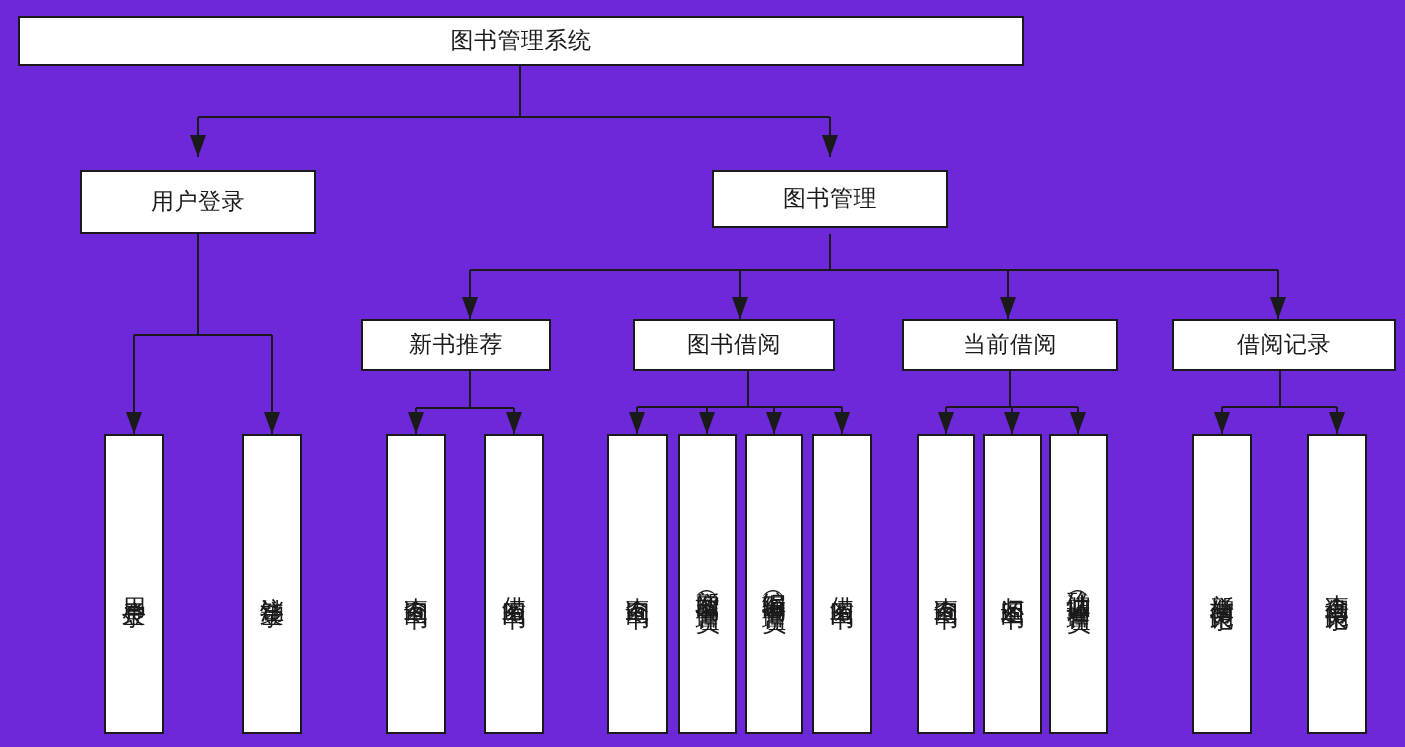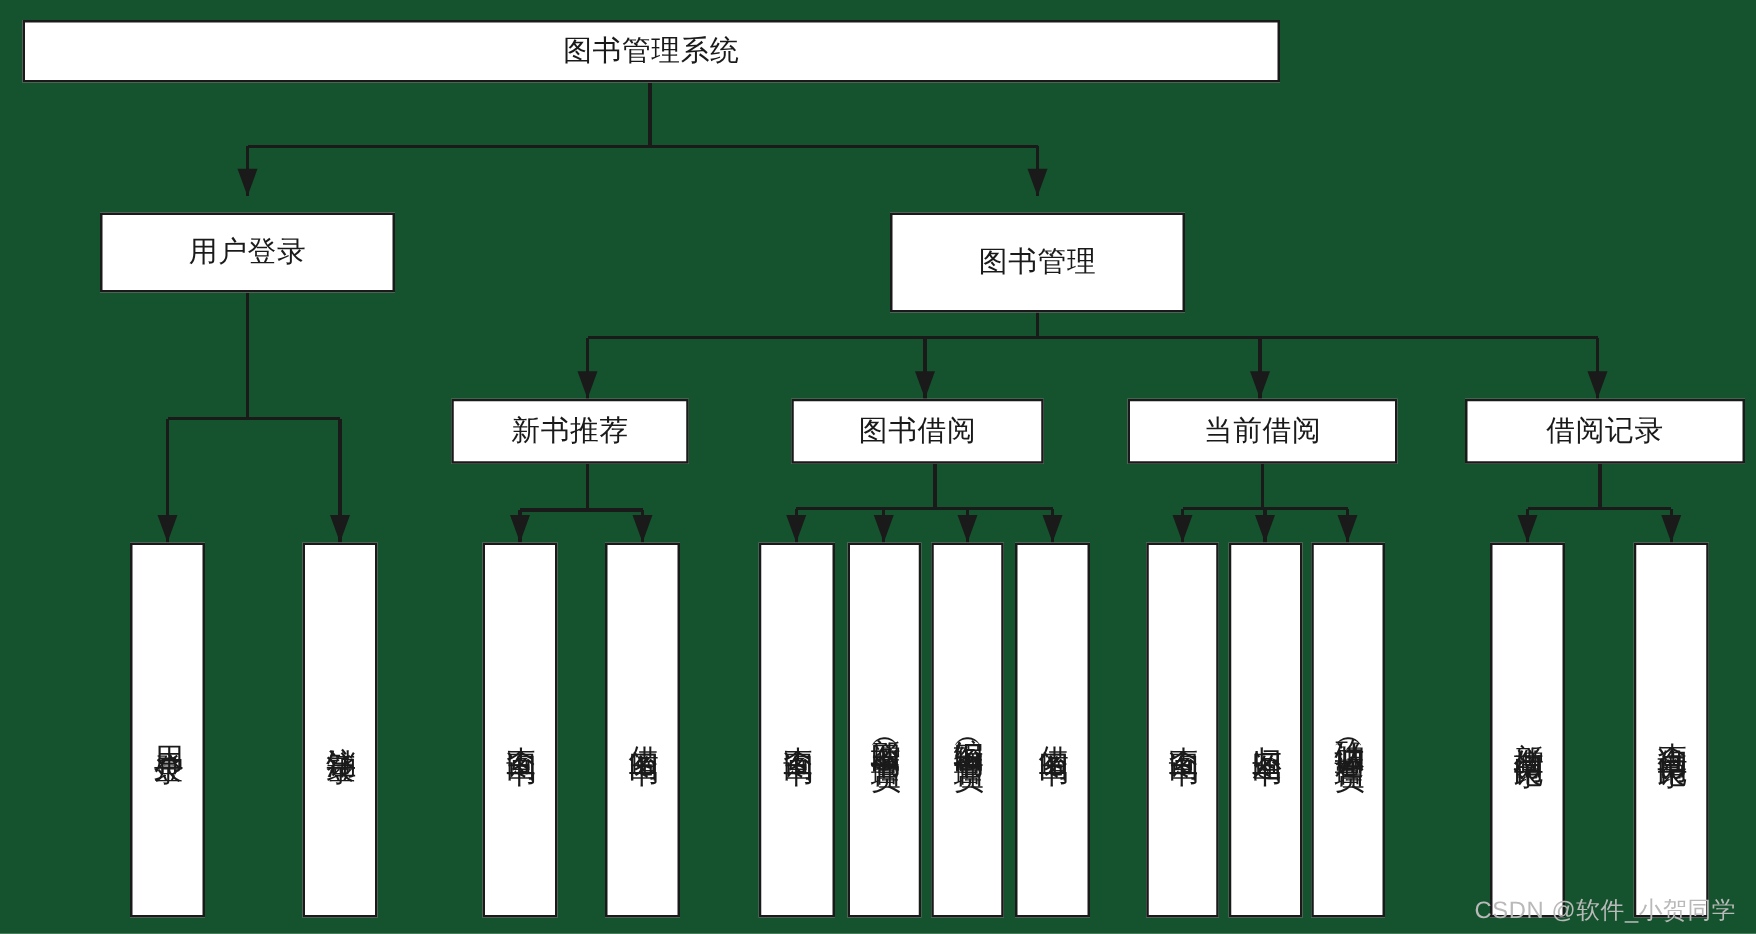--- a/index.html
+++ b/index.html
@@ -10,21 +10,21 @@
   body {
     width: 1405px;
     height: 747px;
     font-family: "Liberation Sans", "DejaVu Sans", sans-serif;
     overflow: hidden;
   }
   #diagram-root {
     position: relative;
     width: 1405px;
     height: 747px;
-    background: #14532d;
+    background: #6d28d9;
   }
   svg.canvas {
     position: absolute;
     top: 0;
     left: 0;
     width: 1405px;
     height: 747px;
   }
   .node-box {
     position: absolute;
@@ -128,21 +128,21 @@
       <polygon points="1329,412 1345,412 1337,434" fill="#1a1a1a"></polygon>
     </svg>
 
   <div id="node-layer">
       <div class="node-box horiz" style="left: 18px; top: 16px; width: 1006px; height: 50px;">
         <span class="node-label">图书管理系统</span>
       </div>
       <div class="node-box horiz" style="left: 80px; top: 170px; width: 236px; height: 64px;">
         <span class="node-label">用户登录</span>
       </div>
-      <div class="node-box horiz" style="left: 712px; top: 170px; width: 236px; height: 80px;">
+      <div class="node-box horiz" style="left: 712px; top: 170px; width: 236px; height: 58px;">
         <span class="node-label">图书管理</span>
       </div>
       <div class="node-box horiz" style="left: 361px; top: 319px; width: 190px; height: 52px;">
         <span class="node-label">新书推荐</span>
       </div>
       <div class="node-box horiz" style="left: 633px; top: 319px; width: 202px; height: 52px;">
         <span class="node-label">图书借阅</span>
       </div>
       <div class="node-box horiz" style="left: 902px; top: 319px; width: 216px; height: 52px;">
         <span class="node-label">当前借阅</span>
@@ -184,15 +184,14 @@
         <span class="node-label">确认归还（管理员）</span>
       </div>
       <div class="node-box vert" style="left: 1192px; top: 434px; width: 60px; height: 300px;">
         <span class="node-label">新增借阅记录</span>
       </div>
       <div class="node-box vert" style="left: 1307px; top: 434px; width: 60px; height: 300px;">
         <span class="node-label">查询借阅记录</span>
       </div>
     </div>
 
-  <div class="watermark">CSDN @软件_小贺同学</div>
 
 </div>
 
 </body></html>

